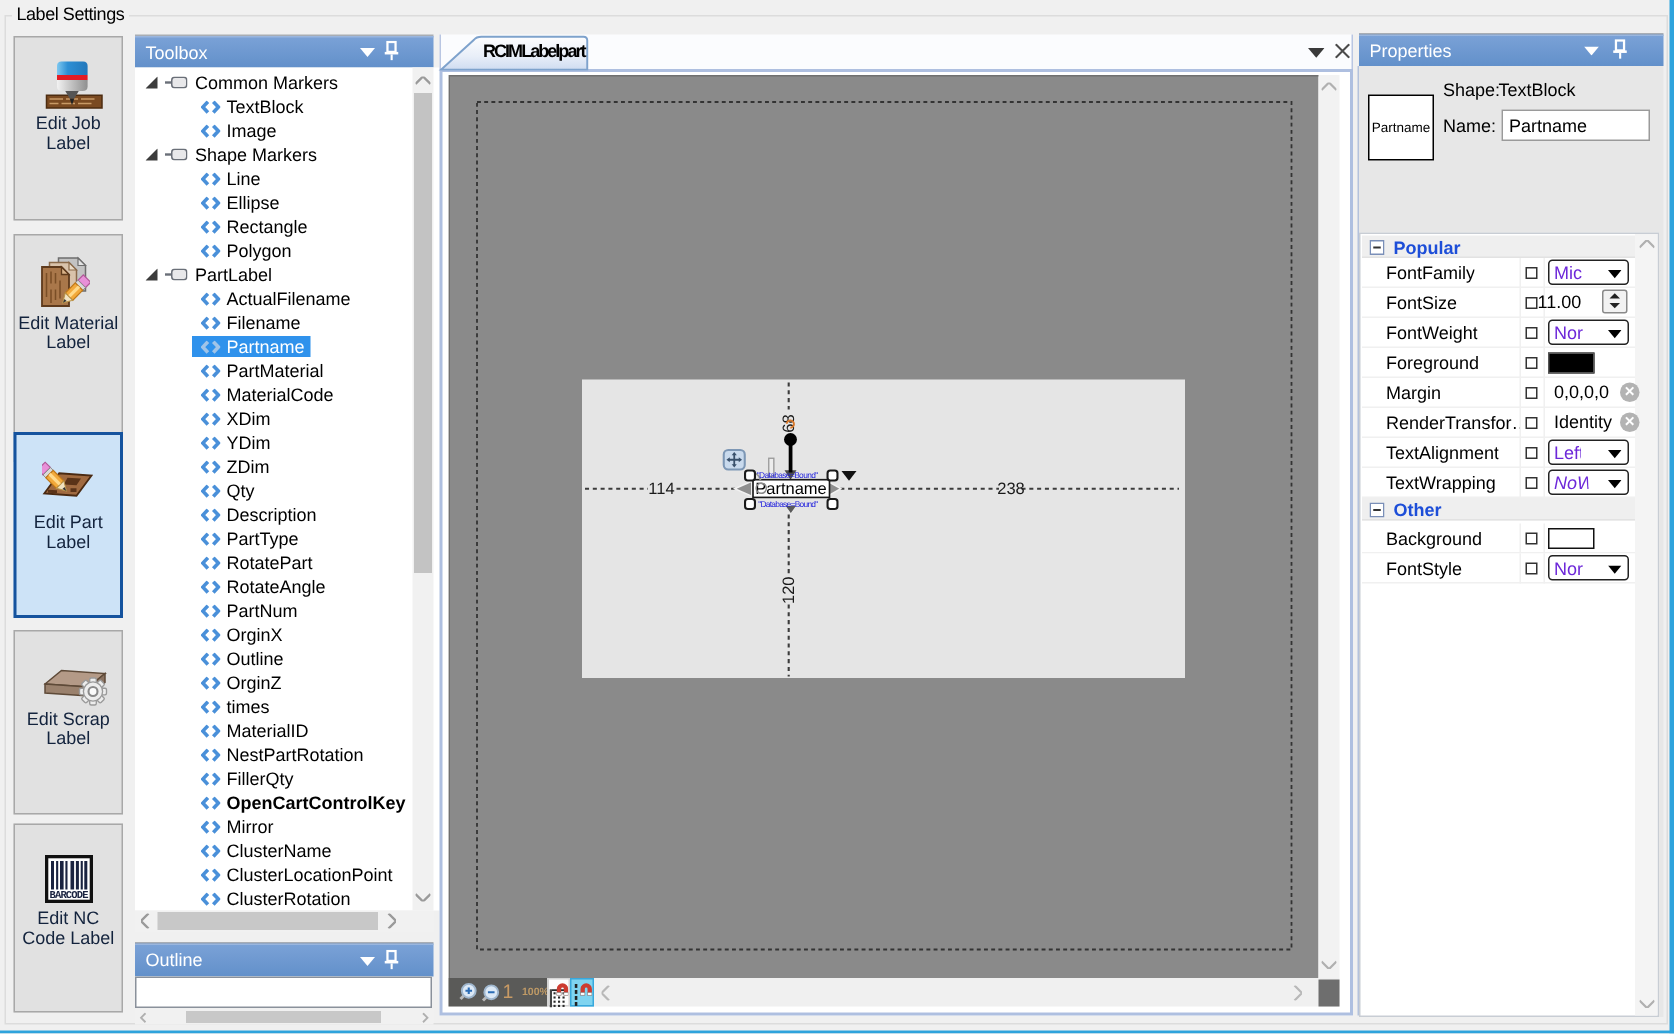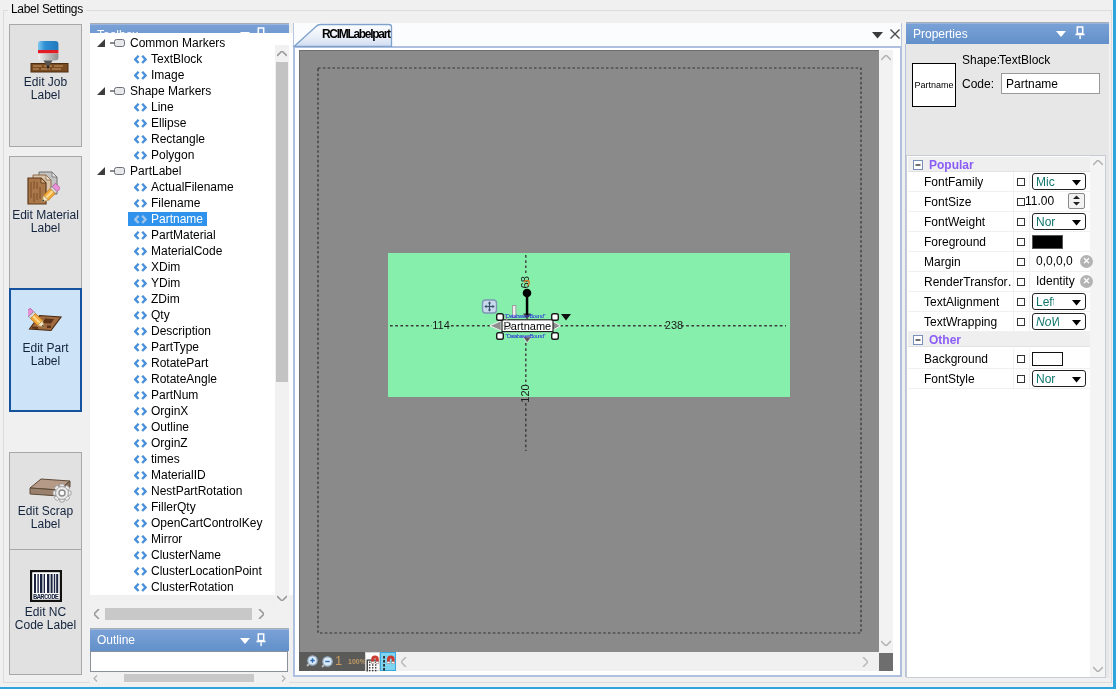--- a/index.html
+++ b/index.html
@@ -8,24 +8,24 @@
   .abs { position:absolute; }
   .hdr { background:linear-gradient(#7ba2d7,#6290ca); color:#fff; font-size:12px; box-shadow:inset 0 1px 0 #9ab6de, 0 -1px 0 #a8adb4; }
   .hdrTitle { position:absolute; left:7px; top:4px; }
   .btnL { position:absolute; left:9px; width:73px; background:#e1e1e1; border:1px solid #a8a8a8; text-align:center; color:#13233d; font-size:12px; line-height:12.5px; }
   .treeRow { position:absolute; left:0; width:181px; height:16px; font-size:12px; color:#000; }
   .treeRow .txt { position:absolute; top:1px; }
   .prow { position:absolute; left:1px; width:182px; height:20px; border-bottom:1px solid #f0f0f0; font-size:12px; background:#fff; }
   .plabel { position:absolute; left:16px; top:3px; color:#000; }
   .pchk { position:absolute; left:109px; top:6px; width:8px; height:8px; border:1.2px solid #333; background:#fff; }
   .combo { position:absolute; left:124px; top:1px; width:54px; height:17px; border:1.4px solid #222; border-radius:3px; background:#fff; }
-  .combo .ctext { position:absolute; left:3px; top:1px; font-size:12px; color:#0f766e; white-space:nowrap; overflow:hidden; }
+  .combo .ctext { position:absolute; left:3px; top:1px; font-size:12px; color:#6d28d9; white-space:nowrap; overflow:hidden; }
   .combo svg { position:absolute; right:4px; top:6px; }
   .shead { position:absolute; left:1px; width:182px; height:15px; background:#efefef; border-bottom:1px solid #e2e2e2; }
-  .shead .stxt { position:absolute; left:21px; top:1px; font-weight:bold; font-size:12px; color:#8b5cf6; }
+  .shead .stxt { position:absolute; left:21px; top:1px; font-weight:bold; font-size:12px; color:#1d4ed8; }
   .gcirc { position:absolute; width:13px; height:13px; border-radius:50%; background:#b3b3b3; color:#fff; font-size:9px; text-align:center; line-height:13px; font-weight:bold; }
 </style>
 </head>
 <body>
 
 <div class="abs" style="left:3px;top:10px;width:1109px;height:673px;border:1px solid #dcdcdc;"></div>
 <div class="abs" style="left:8px;top:2px;background:#f0f0f0;padding:0 3px;font-size:12px;letter-spacing:-0.3px;color:#000;">Label Settings</div>
 
 <div class="btnL" id="b1" style="top:24px;height:123px;">
   <svg style="position:absolute;left:18px;top:14px;" width="46" height="36">
@@ -90,21 +90,21 @@
       <rect x="2.5" y="2" width="7" height="5" fill="#e890d8" stroke="#b05898" stroke-width="0.8"></rect>
       <rect x="2.5" y="7" width="7" height="2.6" fill="#d9d9d9" stroke="#8a8a8a" stroke-width="0.6"></rect>
       <rect x="2.5" y="9.6" width="7" height="10" fill="#f2a93b" stroke="#c07818" stroke-width="0.8"></rect>
       <rect x="4.9" y="9.6" width="2.2" height="10" fill="#ffd98a"></rect>
       <path d="M2.5,19.6 h7 l-3.5,6 z" fill="#f2e3c2" stroke="#b8934a" stroke-width="0.7"></path>
       <path d="M5,22.8 l1,2.8 1,-2.8 z" fill="#333"></path>
     </g>
   </svg>
   <div style="position:absolute;left:0;width:100%;top:52px;">Edit Part<br>Label</div>
 </div>
-<div class="btnL" id="b4" style="top:420px;height:123px;margin-top:32px;">
+<div class="btnL" id="b4" style="top:420px;height:123px;">
   <svg style="position:absolute;left:19px;top:22px;" width="44" height="28">
     <path d="M1,13 L12,4 L41,6 L30,15 Z" fill="#b49a87" stroke="#5e4a38" stroke-width="1"></path>
     <path d="M1,13 L30,15 L30,21 L1,19 Z" fill="#9a816d" stroke="#5e4a38" stroke-width="1"></path>
     <path d="M30,15 L41,6 L41,12 L30,21 Z" fill="#8a7260" stroke="#5e4a38" stroke-width="1"></path>
     <g>
       <g fill="#ededed" stroke="#9a9a9a" stroke-width="0.9">
         <rect x="30.8" y="9" width="4.4" height="18" rx="1"></rect>
         <rect x="30.8" y="9" width="4.4" height="18" rx="1" transform="rotate(45 33 18)"></rect>
         <rect x="30.8" y="9" width="4.4" height="18" rx="1" transform="rotate(90 33 18)"></rect>
         <rect x="30.8" y="9" width="4.4" height="18" rx="1" transform="rotate(135 33 18)"></rect>
@@ -137,21 +137,21 @@
   <span class="hdrTitle">Toolbox</span>
   <svg class="abs" style="right:39px;top:8px;" width="10" height="6">
       <polygon points="0,0 10,0 5,6" fill="#fff"></polygon>
     </svg>
   <svg class="abs" style="right:23px;top:3px;" width="10" height="14">
       <rect x="2.3" y="1" width="5.4" height="6.6" fill="none" stroke="#fff" stroke-width="1.5"></rect>
       <rect x="0.5" y="7.6" width="9" height="1.7" fill="#fff"></rect>
       <rect x="4.4" y="9.3" width="1.4" height="3.8" fill="#fff"></rect>
     </svg>
 </div>
-<div class="abs" style="left:90px;top:33px;width:223px;height:562px;background:#fff;overflow:hidden;" id="tree">
+<div class="abs" style="left:90px;top:45px;width:223px;height:562px;background:#fff;overflow:hidden;" id="tree">
     <div class="treeRow" style="top:2px;">
       <svg style="position:absolute;left:7px;top:4px;" width="9" height="9">
         <polygon points="8,0 8,8 0,8" fill="#3c3c3c"></polygon>
       </svg>
       <svg style="position:absolute;left:20px;top:4px;" width="15" height="8">
         <rect x="4.5" y="0.5" width="10" height="7" rx="2" fill="#e8e8ea" stroke="#6a6f78" stroke-width="1"></rect>
         <rect x="0" y="3.2" width="4.5" height="1.6" fill="#6a6f78"></rect>
       </svg>
       <span class="txt" style="left:40px;">Common Markers</span>
     </div>
@@ -363,21 +363,21 @@
         <polyline points="4.6,0.8 1.2,4.4 4.6,8" fill="none" stroke="#4a90d9" stroke-width="2.4"></polyline>
         <polyline points="8.2,0.8 11.6,4.4 8.2,8" fill="none" stroke="#4a90d9" stroke-width="2.4"></polyline>
       </svg>
       <span class="txt" style="left:61px;">FillerQty</span>
     </div>
     <div class="treeRow" style="top:482px;">
       <svg style="position:absolute;left:43.5px;top:3.5px;" width="13" height="9">
         <polyline points="4.6,0.8 1.2,4.4 4.6,8" fill="none" stroke="#4a90d9" stroke-width="2.4"></polyline>
         <polyline points="8.2,0.8 11.6,4.4 8.2,8" fill="none" stroke="#4a90d9" stroke-width="2.4"></polyline>
       </svg>
-      <span class="txt" style="left:61px;">OpenCartControlKey</span>
+      <span class="txt" style="left:61px;font-weight:bold;">OpenCartControlKey</span>
     </div>
     <div class="treeRow" style="top:498px;">
       <svg style="position:absolute;left:43.5px;top:3.5px;" width="13" height="9">
         <polyline points="4.6,0.8 1.2,4.4 4.6,8" fill="none" stroke="#4a90d9" stroke-width="2.4"></polyline>
         <polyline points="8.2,0.8 11.6,4.4 8.2,8" fill="none" stroke="#4a90d9" stroke-width="2.4"></polyline>
       </svg>
       <span class="txt" style="left:61px;">Mirror</span>
     </div>
     <div class="treeRow" style="top:514px;">
       <svg style="position:absolute;left:43.5px;top:3.5px;" width="13" height="9">
@@ -466,21 +466,21 @@
 <svg class="abs" style="left:890px;top:29px;" width="10" height="10">
     <path d="M0.5,0.5 L9.5,9.5 M9.5,0.5 L0.5,9.5" stroke="#4a4a4a" stroke-width="1.4"></path>
   </svg>
 
 <div class="abs" style="left:299px;top:50px;width:580px;height:602px;background:#8a8a8a;box-shadow:inset 1px 1px 0 #6f6f6f;overflow:hidden;">
 
   <svg class="abs" style="left:0;top:0;" width="580" height="602">
       <rect x="19" y="18" width="543" height="565" fill="none" stroke="#333333" stroke-width="1.2" stroke-dasharray="2.6,2.2"></rect>
     </svg>
 
-  <div class="abs" style="left:89px;top:203px;width:402px;height:144px;background:#86efac;" id="page">
+  <div class="abs" style="left:89px;top:203px;width:402px;height:199px;background:#e5e5e5;" id="page">
   <svg width="402" height="199" style="position:absolute;left:0;top:0;">
     <g stroke="#3c3c3c" stroke-width="1.4" stroke-dasharray="2.7,2.5" fill="none">
       <line x1="2" y1="72.8" x2="44" y2="72.8"></line>
       <line x1="63" y1="72.8" x2="113" y2="72.8"></line>
       <line x1="167" y1="72.8" x2="278" y2="72.8"></line>
       <line x1="293" y1="72.8" x2="398" y2="72.8"></line>
       <line x1="137.8" y1="2" x2="137.8" y2="20"></line>
       <line x1="137.8" y1="90" x2="137.8" y2="132"></line>
       <line x1="137.8" y1="150" x2="137.8" y2="198"></line>
     </g>
@@ -616,21 +616,21 @@
       <rect x="0.5" y="7.6" width="9" height="1.7" fill="#fff"></rect>
       <rect x="4.4" y="9.3" width="1.4" height="3.8" fill="#fff"></rect>
     </svg>
 </div>
 
 <div class="abs" style="left:912px;top:63px;width:44px;height:44px;background:#fff;border:1.6px solid #000;">
   <div style="font-size:9px;color:#000;text-align:center;margin-top:16px;">Partname</div>
 </div>
 <div class="abs" style="left:962px;top:53px;font-size:12px;color:#000;">Shape:</div>
 <div class="abs" style="left:999px;top:53px;font-size:12px;color:#000;">TextBlock</div>
-<div class="abs" style="left:962px;top:77px;font-size:12px;color:#000;">Code:</div>
+<div class="abs" style="left:962px;top:77px;font-size:12px;color:#000;">Name:</div>
 <div class="abs" style="left:1001px;top:73px;width:99px;height:21px;background:#fff;border:1px solid #9a9a9a;">
   <div style="font-size:12px;color:#000;margin:3px 0 0 4px;">Partname</div>
 </div>
 
 <div class="abs" style="left:906px;top:155px;width:200px;height:523px;background:#fff;border:1px solid #c8cdd4;" id="pgrid">
 
   <div class="abs" style="left:183px;top:0;width:15px;height:521px;background:#f4f4f4;">
     <svg class="abs" style="left:3px;top:4px;" width="10" height="6">
         <polyline points="0,5 5,0 10,5" fill="none" stroke="#b0b0b0" stroke-width="1.5"></polyline>
       </svg>

